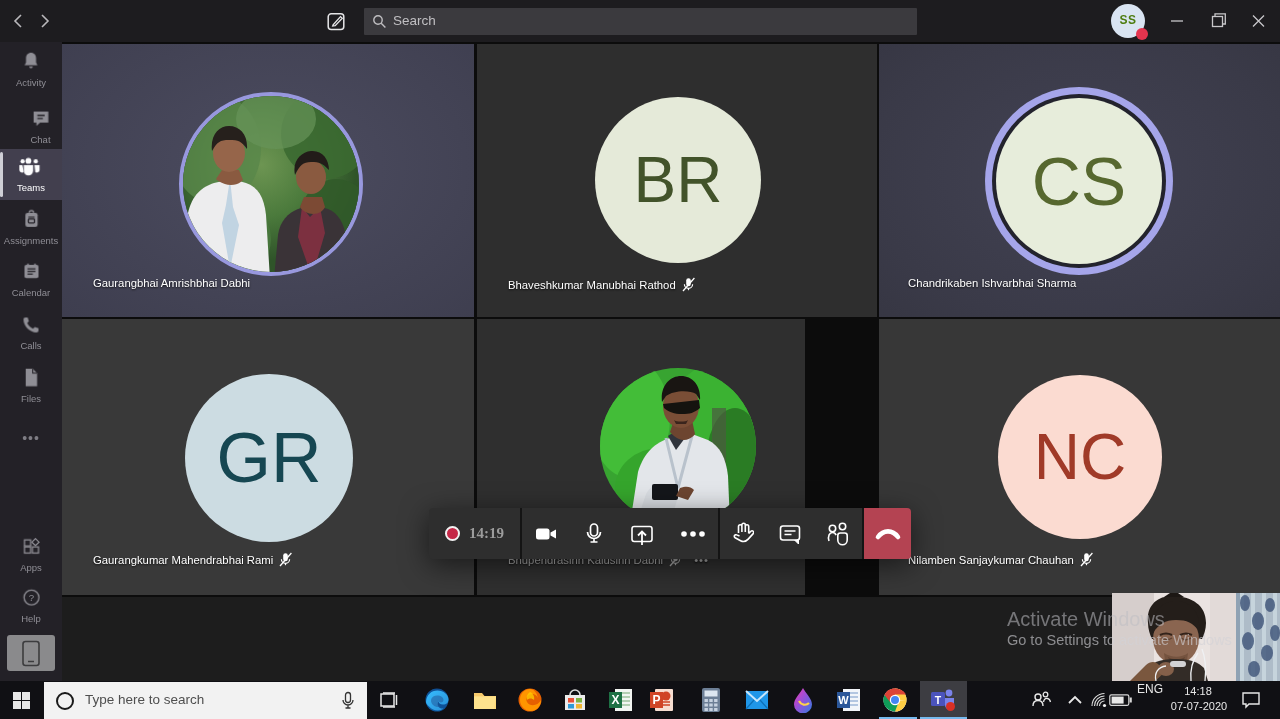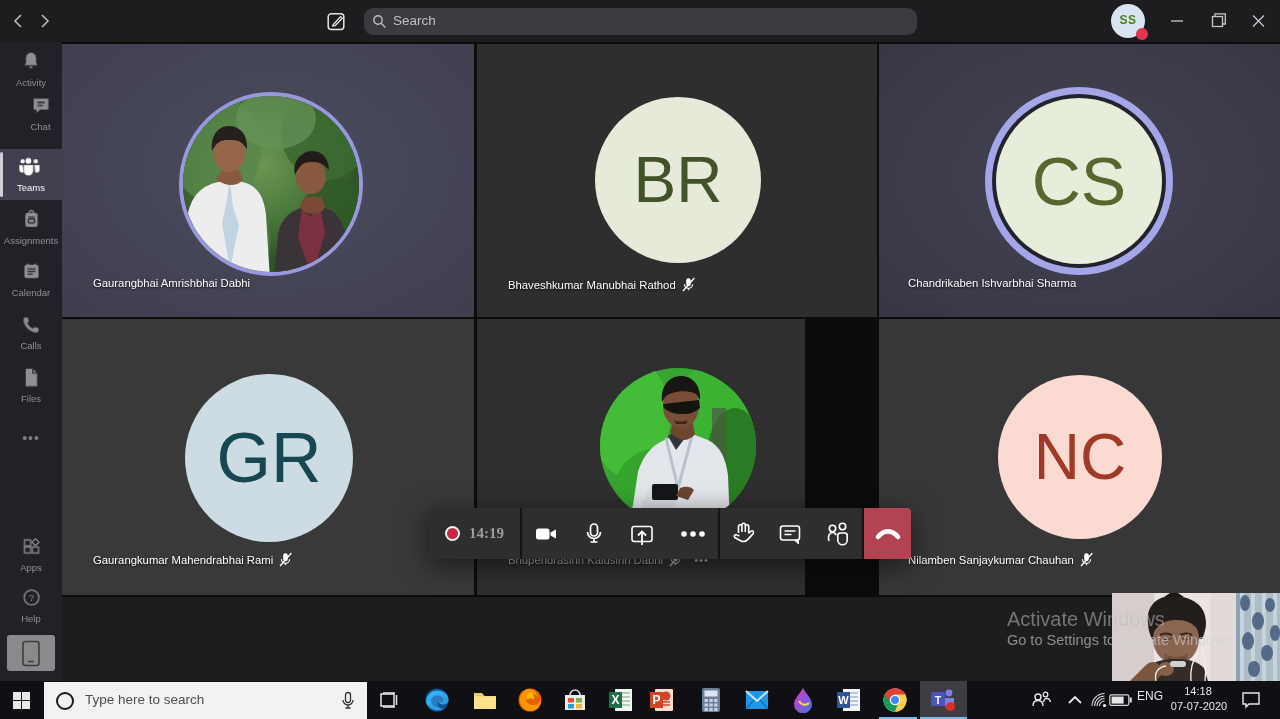--- a/index.html
+++ b/index.html
@@ -3,21 +3,21 @@
 <meta charset="utf-8">
 <style>
   * { margin:0; padding:0; box-sizing:border-box; }
   html,body { width:1280px; height:719px; overflow:hidden; background:#000; font-family:"Liberation Sans", sans-serif; }
   #page, #page * { transform: translateZ(0); }
   #page { position:relative; width:1280px; height:719px; background:#0d0d0d; }
 
   
   #titlebar { position:absolute; left:0; top:0; width:1280px; height:42px; background:#1d1c1f; z-index:30; }
   .navchev { position:absolute; top:13px; color:#b9b8bb; font-size:16px; }
-  #searchbox { position:absolute; left:364px; top:8px; width:553px; height:27px; background:#3b3a3e; border-radius:9px; color:#bdbcbf; }
+  #searchbox { position:absolute; left:364px; top:8px; width:553px; height:27px; background:#3b3a3e; border-radius:1px; color:#bdbcbf; }
   #searchbox .stext { position:absolute; left:29px; top:5px; font-size:13.5px; color:#c0bfc2; }
   #avatarSS { position:absolute; left:1111px; top:4px; width:34px; height:34px; border-radius:50%; background:#d9e4f2; }
   #avatarSS span { position:absolute; left:0; top:9px; width:100%; text-align:center; font-size:12px; font-weight:bold; color:#4d7c0f; letter-spacing:0.5px;}
   #avatarSS .dot { position:absolute; right:-3px; bottom:-2px; width:12px; height:12px; border-radius:50%; background:#e5344e; }
   .winbtn { position:absolute; top:0; width:40px; height:42px; color:#c8c7ca; text-align:center; }
 
   
   #sidebar { position:absolute; left:0; top:42px; width:62px; height:639px; background:#232127; z-index:25; }
   .sitem { position:absolute; left:0; width:62px; text-align:center; color:#8f8e95; }
   .sitem .lbl { font-size:9.5px; margin-top:1px; }
@@ -98,21 +98,21 @@
   </div>
 
   <div id="sidebar">
     <div class="sitem" style="top:8px;">
       <svg width="22" height="22" viewBox="0 0 24 24">
           <path d="M12 3 C8.7 3 6.5 5.5 6.5 9 V13.5 L5 16.5 H19 L17.5 13.5 V9 C17.5 5.5 15.3 3 12 3 Z" fill="#8f8e95"></path>
           <path d="M10 18 a2 2 0 0 0 4 0" fill="#8f8e95"></path>
         </svg>
       <div class="lbl">Activity</div>
     </div>
-    <div class="sitem" style="top:52px;padding-left:19px;">
+    <div class="sitem" style="top:65px;padding-left:19px;">
       <svg width="22" height="22" viewBox="0 0 24 24">
           <path d="M4 5 h16 v12 h-9 l-4 3.5 v-3.5 h-3 z" fill="#8f8e95"></path>
           <path d="M8 9 h8 M8 12.5 h6" stroke="#232127" stroke-width="1.6"></path>
         </svg>
       <div class="lbl">Chat</div>
     </div>
     <div class="sitem sel" style="top:107px; height:51px; padding-top:6px;">
       <div class="selbar"></div>
       <svg width="24" height="22" viewBox="0 0 28 24">
           <circle cx="11" cy="6" r="3.4" fill="#fcfcfd"></circle>
@@ -588,21 +588,21 @@
           <circle cx="15.5" cy="15.5" r="1.6" fill="#f2f2f2"></circle>
         </svg>
       </div>
     <div class="tbicon" style="left:1106px;">
         <svg width="24" height="14" viewBox="0 0 24 14">
           <rect x="0.8" y="1.8" width="19" height="10.5" rx="1.5" fill="none" stroke="#d8d8d8" stroke-width="1.2"></rect>
           <rect x="2.6" y="3.6" width="12" height="7" fill="#e8e8e8"></rect>
           <rect x="20.6" y="4.5" width="2.2" height="5" fill="#d8d8d8"></rect>
         </svg>
       </div>
-    <div class="trayt" style="left:1134px; top:8px; width:32px; font-size:12px;">ENG</div>
+    <div class="trayt" style="left:1134px; top:1px; width:32px; font-size:12px;">ENG</div>
     <div class="trayt" style="left:1172px; top:4px; width:52px;">14:18</div>
     <div class="trayt" style="left:1164px; top:19px; width:70px;">07-07-2020</div>
     <div class="tbicon" style="left:1236px;">
         <svg width="22" height="22" viewBox="0 0 22 22">
           <path d="M3 4 H19 V15 H9 L6 18 V15 H3 Z" fill="none" stroke="#e8e8e8" stroke-width="1.4"></path>
         </svg>
       </div>
   </div>
 
 </div>

